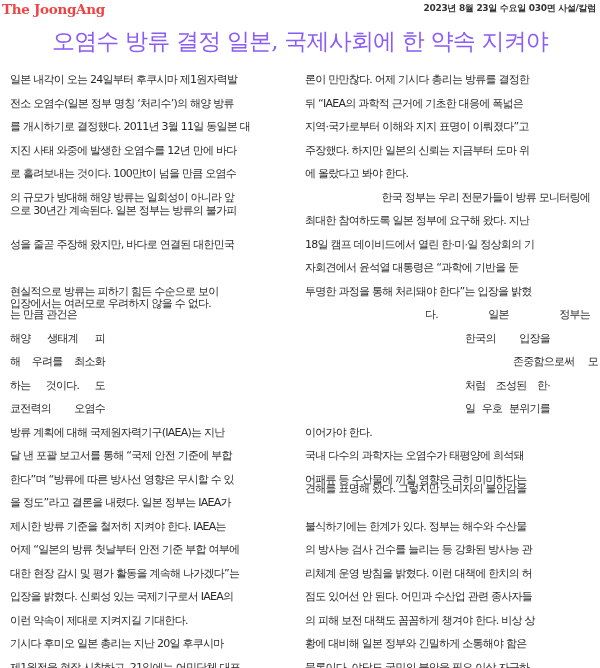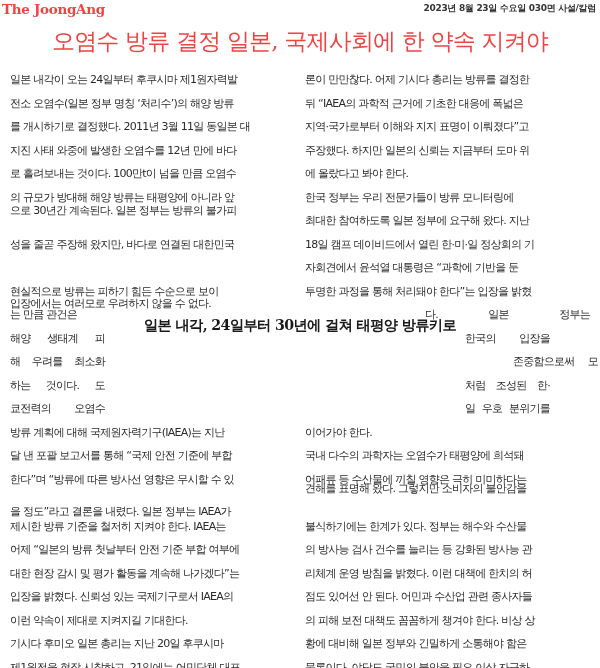--- a/index.html
+++ b/index.html
@@ -5,21 +5,21 @@
   html, body { margin: 0; padding: 0; background: #ffffff; }
   body { width: 600px; height: 668px; position: relative; overflow: hidden;
          font-family: "DejaVu Sans", sans-serif; color: #222; }
   .masthead { position: absolute; left: 0; top: 0; width: 600px; height: 20px; }
   .logo { position: absolute; left: 2px; top: 0px; font-family: "DejaVu Serif", serif;
           font-weight: bold; font-size: 13.5px; color: #ef4444; letter-spacing: -0.3px; line-height: 18px; }
   .dateline { position: absolute; right: 4px; top: 2px; font-size: 9px; font-weight: bold;
               color: #333; line-height: 12px; letter-spacing: -0.3px; }
   .headline { position: absolute; left: 0; top: 24px; width: 600px; text-align: center;
               font-family: "DejaVu Serif", serif; font-size: 23px; line-height: 34px;
-              color: #ef4444; letter-spacing: -0.8px; }
+              color: #8b5cf6; letter-spacing: -0.8px; }
   .line { position: absolute; font-size: 11px; line-height: 23.5px; height: 23.5px;
           white-space: nowrap; color: #2a2a2a; letter-spacing: -0.75px; }
   .col-left .line { left: 10px; width: 280px; }
   .col-right .line { left: 305px; width: 285px; }
   .just { text-align-last: justify; text-align: justify; }
   .pull { position: absolute; left: 108px; top: 312px; width: 384px; text-align: center;
           font-family: "DejaVu Serif", serif; font-weight: bold; font-size: 14.2px;
           line-height: 26px; color: #1a1a1a; letter-spacing: -0.6px; }
   .pull div { height: 26px; }
 </style>
@@ -32,49 +32,49 @@
 </div>
 
 <div class="headline">오염수 방류 결정 일본, 국제사회에 한 약속 지켜야</div>
 
 <div class="col-left" id="colL">
     <div class="line" style="top: 68px;">일본 내각이 오는 24일부터 후쿠시마 제1원자력발</div>
     <div class="line" style="top: 91.5px;">전소 오염수(일본 정부 명칭 ‘처리수’)의 해양 방류</div>
     <div class="line" style="top: 115px;">를 개시하기로 결정했다. 2011년 3월 11일 동일본 대</div>
     <div class="line" style="top: 138.5px;">지진 사태 와중에 발생한 오염수를 12년 만에 바다</div>
     <div class="line" style="top: 162px;">로 흘려보내는 것이다. 100만t이 넘을 만큼 오염수</div>
-    <div class="line" style="top: 185.5px;">의 규모가 방대해 해양 방류는 태평양에 아니라 앞</div>
+    <div class="line" style="top: 185.5px;">의 규모가 방대해 해양 방류는 일회성이 아니라 앞</div>
     <div class="line" style="top: 199px;">으로 30년간 계속된다. 일본 정부는 방류의 불가피</div>
     <div class="line" style="top: 232.5px;">성을 줄곧 주장해 왔지만, 바다로 연결된 대한민국</div>
     <div class="line" style="top: 256px; margin-top: 36px;">입장에서는 여러모로 우려하지 않을 수 없다.</div>
     <div class="line" style="top: 279.5px;">  현실적으로 방류는 피하기 힘든 수순으로 보이</div>
     <div class="line" style="top: 303px;">는 만큼 관건은</div>
     <div class="line just" style="top: 326.5px; width: 95px;">해양 생태계 피</div>
     <div class="line just" style="top: 350px; width: 95px;">해 우려를 최소화</div>
     <div class="line just" style="top: 373.5px; width: 95px;">하는 것이다. 도</div>
     <div class="line just" style="top: 397px; width: 95px;">쿄전력의 오염수</div>
     <div class="line" style="top: 420.5px;">방류 계획에 대해 국제원자력기구(IAEA)는 지난</div>
     <div class="line" style="top: 444px;">달 낸 포괄 보고서를 통해 “국제 안전 기준에 부합</div>
     <div class="line" style="top: 467.5px;">한다”며 “방류에 따른 방사선 영향은 무시할 수 있</div>
-    <div class="line" style="top: 491px; margin-top: 9px;">을 정도”라고 결론을 내렸다. 일본 정부는 IAEA가</div>
+    <div class="line" style="top: 491px;">을 정도”라고 결론을 내렸다. 일본 정부는 IAEA가</div>
     <div class="line" style="top: 514.5px;">제시한 방류 기준을 철저히 지켜야 한다. IAEA는</div>
     <div class="line" style="top: 538px;">어제 “일본의 방류 첫날부터 안전 기준 부합 여부에</div>
     <div class="line" style="top: 561.5px;">대한 현장 감시 및 평가 활동을 계속해 나가겠다”는</div>
     <div class="line" style="top: 585px;">입장을 밝혔다. 신뢰성 있는 국제기구로서 IAEA의</div>
     <div class="line" style="top: 608.5px;">이런 약속이 제대로 지켜지길 기대한다.</div>
     <div class="line" style="top: 632px;">  기시다 후미오 일본 총리는 지난 20일 후쿠시마</div>
     <div class="line" style="top: 655.5px;">제1원전을 현장 시찰하고, 21일에는 어민단체 대표</div>
   </div>
 <div class="col-right" id="colR">
     <div class="line" style="top: 68px;">론이 만만찮다. 어제 기시다 총리는 방류를 결정한</div>
     <div class="line" style="top: 91.5px;">뒤 “IAEA의 과학적 근거에 기초한 대응에 폭넓은</div>
     <div class="line" style="top: 115px;">지역·국가로부터 이해와 지지 표명이 이뤄졌다”고</div>
     <div class="line" style="top: 138.5px;">주장했다. 하지만 일본의 신뢰는 지금부터 도마 위</div>
     <div class="line" style="top: 162px;">에 올랐다고 봐야 한다.</div>
-    <div class="line" style="top: 185.5px;">  한국 정부는 우리 전문가들이 방류 모니터링에</div>
+    <div class="line" style="top: 185.5px; text-align: right;">  한국 정부는 우리 전문가들이 방류 모니터링에</div>
     <div class="line" style="top: 209px;">최대한 참여하도록 일본 정부에 요구해 왔다. 지난</div>
     <div class="line" style="top: 232.5px;">18일 캠프 데이비드에서 열린 한·미·일 정상회의 기</div>
     <div class="line" style="top: 256px;">자회견에서 윤석열 대통령은 “과학에 기반을 둔</div>
     <div class="line" style="top: 279.5px;">투명한 과정을 통해 처리돼야 한다”는 입장을 밝혔</div>
     <div class="line just" style="top: 303px; width: 165px; left: 425px;">다. 일본 정부는</div>
     <div class="line just" style="top: 326.5px; width: 85px; left: 465px;">한국의 입장을</div>
     <div class="line just" style="top: 350px; width: 85px; left: 465px; margin-left: 48px;">존중함으로써 모</div>
     <div class="line just" style="top: 373.5px; width: 85px; left: 465px;">처럼 조성된 한·</div>
     <div class="line just" style="top: 397px; width: 85px; left: 465px;">일 우호 분위기를</div>
     <div class="line" style="top: 420.5px;">이어가야 한다.</div>
@@ -84,14 +84,13 @@
     <div class="line" style="top: 514.5px;">불식하기에는 한계가 있다. 정부는 해수와 수산물</div>
     <div class="line" style="top: 538px;">의 방사능 검사 건수를 늘리는 등 강화된 방사능 관</div>
     <div class="line" style="top: 561.5px;">리체계 운영 방침을 밝혔다. 이런 대책에 한치의 허</div>
     <div class="line" style="top: 585px;">점도 있어선 안 된다. 어민과 수산업 관련 종사자들</div>
     <div class="line" style="top: 608.5px;">의 피해 보전 대책도 꼼꼼하게 챙겨야 한다. 비상 상</div>
     <div class="line" style="top: 632px;">황에 대비해 일본 정부와 긴밀하게 소통해야 함은</div>
     <div class="line" style="top: 655.5px;">물론이다. 야당도 국민의 불안을 필요 이상 자극하</div>
   </div>
 
 <div class="pull">
-  <div>일본 내각, 24일부터 30년에 걸쳐 태평양 방류키로</div>
 </div>
 
 </body></html>

